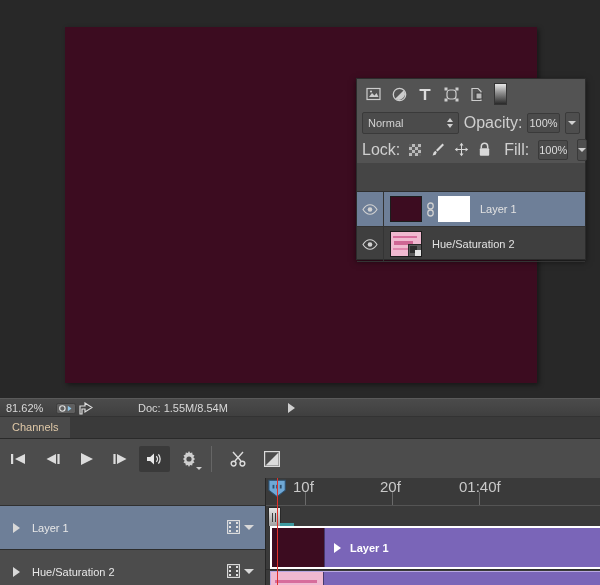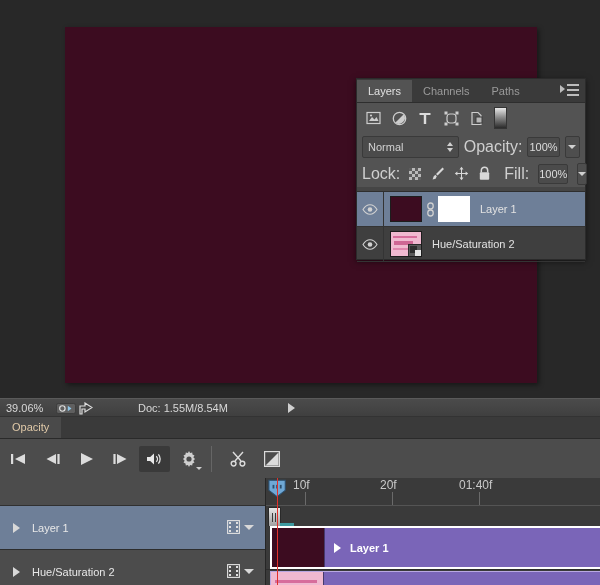--- a/index.html
+++ b/index.html
@@ -107,21 +107,21 @@
   .tri{margin-left:13px;border-left:7px solid #d8d8d8;border-top:5px solid transparent;
     border-bottom:5px solid transparent;}
   .track-label{margin-left:12px;font-size:11px;color:#e8e8e8;flex:1;}
   .film-ico{margin-right:4px;}
   .cap{margin-right:11px;border-left:5px solid transparent;border-right:5px solid transparent;
     border-top:5px solid #d8d8d8;}
   
   #tl-track-area{position:absolute;left:266px;top:0;right:0;bottom:0;background:#3a3a3a;overflow:hidden;}
   #ruler{position:relative;height:27px;background:#3a3a3a;border-bottom:1px solid #545454;}
   .tick{position:absolute;top:14px;width:1px;height:13px;background:#6a6a6a;}
-  .tick-label{position:absolute;top:0px;font-size:12px;color:#c9c9c9;}
+  .tick-label{position:absolute;top:0px;font-size:15px;color:#c9c9c9;}
   #playhead{position:absolute;left:2px;top:-25px;width:22px;height:20px;}
   #playhead-line{position:absolute;left:11px;top:-5px;width:1px;bottom:-200px;background:#e2302a;z-index:6;}
   #work-handle{position:absolute;left:2px;top:1px;width:11px;height:20px;
     background:linear-gradient(#e6e6e6,#9a9a9a);border:1px solid #2a2a2a;border-radius:1px;}
   #work-handle i{position:absolute;left:3px;top:5px;width:1px;height:9px;background:#3a3a3a;box-shadow:3px 0 #3a3a3a;}
   #teal-bar{position:absolute;left:14px;top:17px;width:14px;height:3px;background:#3e9aa0;}
   .clip-row{position:relative;height:43px;border-bottom:1px solid #2d2d2d;background:#3a3a3a;}
   .clip{position:absolute;left:4px;top:2px;right:-40px;height:37px;background:#7a65b8;display:flex;align-items:center;}
   .clip.selected{border:2px solid #ffffff;top:0;height:39px;}
   .clip.outlined{border:1px solid #b9a8e2;top:1px;height:37px;}
@@ -132,30 +132,20 @@
 </style>
 </head>
 <body>
 
 <div id="canvas-area">
   <div id="document-canvas"></div>
 </div>
 
 <div id="layers-panel">
 
-  <div class="panel-tabs">
-    <div class="panel-tab active">Layers</div>
-    <div class="panel-tab">Channels</div>
-    <div class="panel-tab">Paths</div>
-    <div class="panel-menu">
-        <i></i>
-        <i></i>
-        <i></i>
-      </div>
-  </div>
 
   <div class="filter-row">
     <div class="filter-ico">
       <svg width="15" height="14" viewBox="0 0 15 14">
           <rect x="1" y="1.5" width="13" height="11" fill="none" stroke="#cdcdcd" stroke-width="1.2"></rect>
           <path d="M3 10l3-4 2.5 2.5L10.5 6 12.5 10z" fill="#cdcdcd"></path>
           <circle cx="5" cy="4.5" r="1.1" fill="#cdcdcd"></circle>
         </svg>
     </div>
     <div class="filter-ico">
@@ -267,41 +257,41 @@
           <span class="adj-badge"></span>
         </div>
       </div>
       <span class="layer-name">Hue/Saturation 2</span>
     </div>
 
   </div>
 </div>
 
 <div id="status-bar">
-  <span class="zoom">39.06%</span>
+  <span class="zoom">81.62%</span>
   <span class="sb-ico">
     <svg width="22" height="13" viewBox="0 0 22 13">
         <rect x="0.5" y="1" width="21" height="11" rx="2" fill="#5f5f5f" stroke="#3a3a3a"></rect>
         <circle cx="7" cy="6.5" r="3" fill="none" stroke="#e0e0e0" stroke-width="1.3"></circle>
         <path d="M13 3.5l4 3-4 3z" fill="#8ec6e8"></path>
       </svg>
   </span>
   <span class="sb-ico">
     <svg width="14" height="13" viewBox="0 0 14 13">
         <path d="M1 12V4h5V1l7 4.5L6 10V7H3v5z" fill="none" stroke="#dcdcdc" stroke-width="1.2"></path>
       </svg>
   </span>
   <span class="doc">Doc: 1.55M/8.54M</span>
   <span class="arr"></span>
 </div>
 
 <div id="timeline-panel">
 
   <div class="tl-tabs">
-    <div class="tl-tab">Opacity</div>
+    <div class="tl-tab">Channels</div>
     <div class="tl-rest"></div>
   </div>
 
   <div id="tl-toolbar">
     <div class="tb-btn">
       <svg width="17" height="12" viewBox="0 0 17 12">
           <rect x="1" y="1" width="2.2" height="10" fill="#dcdcdc"></rect>
           <path d="M15 1v10L5 6z" fill="#dcdcdc"></path>
         </svg>
     </div>

